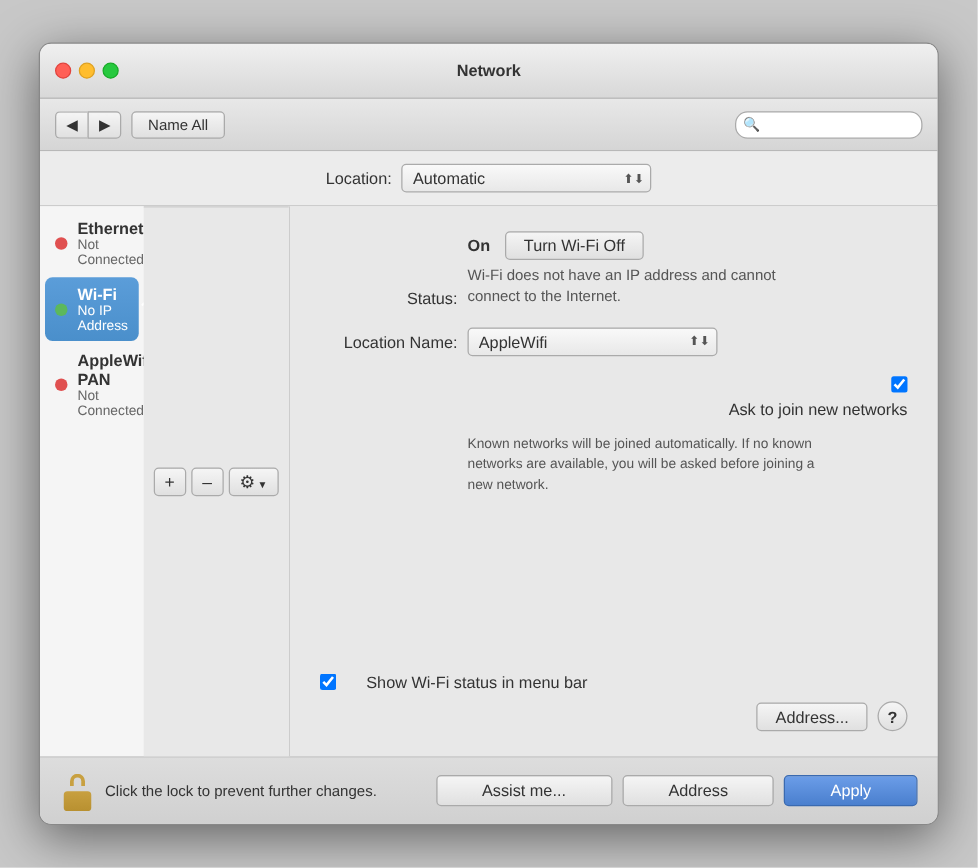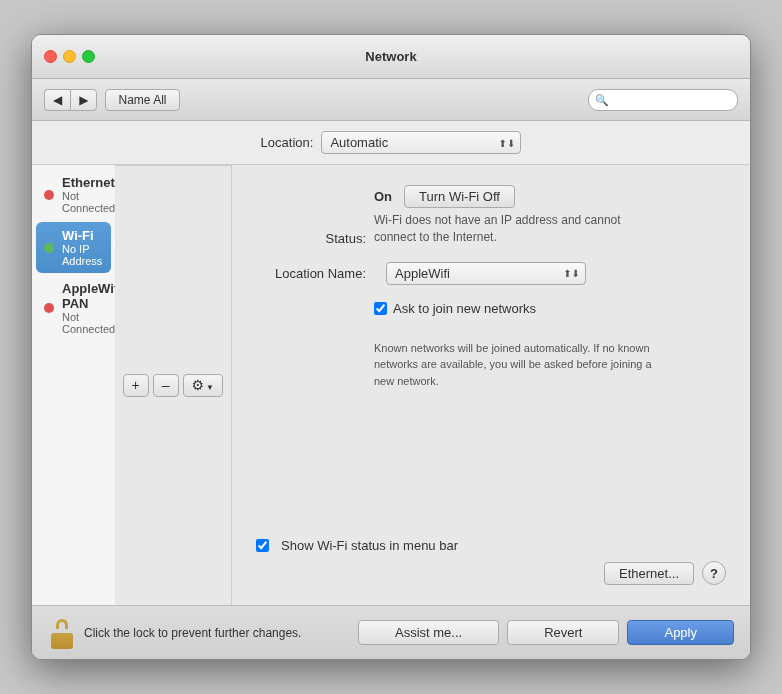--- a/index.html
+++ b/index.html
@@ -284,59 +284,60 @@
     }
     .network-name-label {
       font-size: 13px;
       color: #333;
       text-align: right;
       width: 110px;
       flex-shrink: 0;
     }
     .network-name-select-wrap {
       position: relative;
-      margin-left: 20px;
+      margin-left: 8px;
     }
     .network-name-select {
       background: linear-gradient(to bottom, #f9f9f9, #e8e8e8);
       border: 1px solid #aaa;
       border-radius: 4px;
       padding: 3px 24px 3px 8px;
       font-size: 13px;
       color: #333;
       appearance: none;
       -webkit-appearance: none;
       width: 200px;
       cursor: pointer;
     }
     .checkbox-row {
       display: flex;
-      align-items: center;
+      align-items: flex-end;
       margin-left: 118px;
       gap: 6px;
-      margin-bottom: 24px;
+      margin-bottom: 12px;
+      flex-direction: column;
     }
     .checkbox-label {
       font-size: 13px;
       color: #333;
     }
     .hint-text {
       font-size: 11px;
       color: #555;
       margin-left: 118px;
       line-height: 1.5;
       max-width: 280px;
     }
     .bottom-controls {
       margin-top: auto;
     }
     .show-status-row {
       display: flex;
       align-items: center;
-      gap: 12px;
+      gap: 24px;
       margin-bottom: 8px;
       margin-top: 48px;
     }
     .show-status-label {
       font-size: 13px;
       color: #333;
     }
     .bottom-buttons {
       display: flex;
       align-items: center;
@@ -550,35 +551,35 @@
       </div>
 
       <div class="hint-text">Known networks will be joined automatically. If no known networks are available, you will be asked before joining a new network.</div>
 
       <div class="bottom-controls">
         <div class="show-status-row">
           <input type="checkbox" checked="" style="">
           <span class="show-status-label">Show Wi-Fi status in menu bar</span>
         </div>
         <div class="bottom-buttons">
-          <button class="advanced-btn">Ethernet...</button>
+          <button class="advanced-btn">Address...</button>
           <button class="help-btn">?</button>
         </div>
       </div>
 
     </div>
   </div>
 
   <div class="window-footer">
     <div class="lock-area">
       <div class="lock-icon">
         <div class="lock-shackle"></div>
         <div class="lock-body"></div>
       </div>
       <span class="lock-text">Click the lock to prevent further changes.</span>
     </div>
     <div class="footer-buttons">
       <button class="footer-btn">Assist me...</button>
-      <button class="footer-btn">Revert</button>
+      <button class="footer-btn">Address</button>
       <button class="footer-btn apply-btn">Apply</button>
     </div>
   </div>
 </div>
 
 </body></html>

